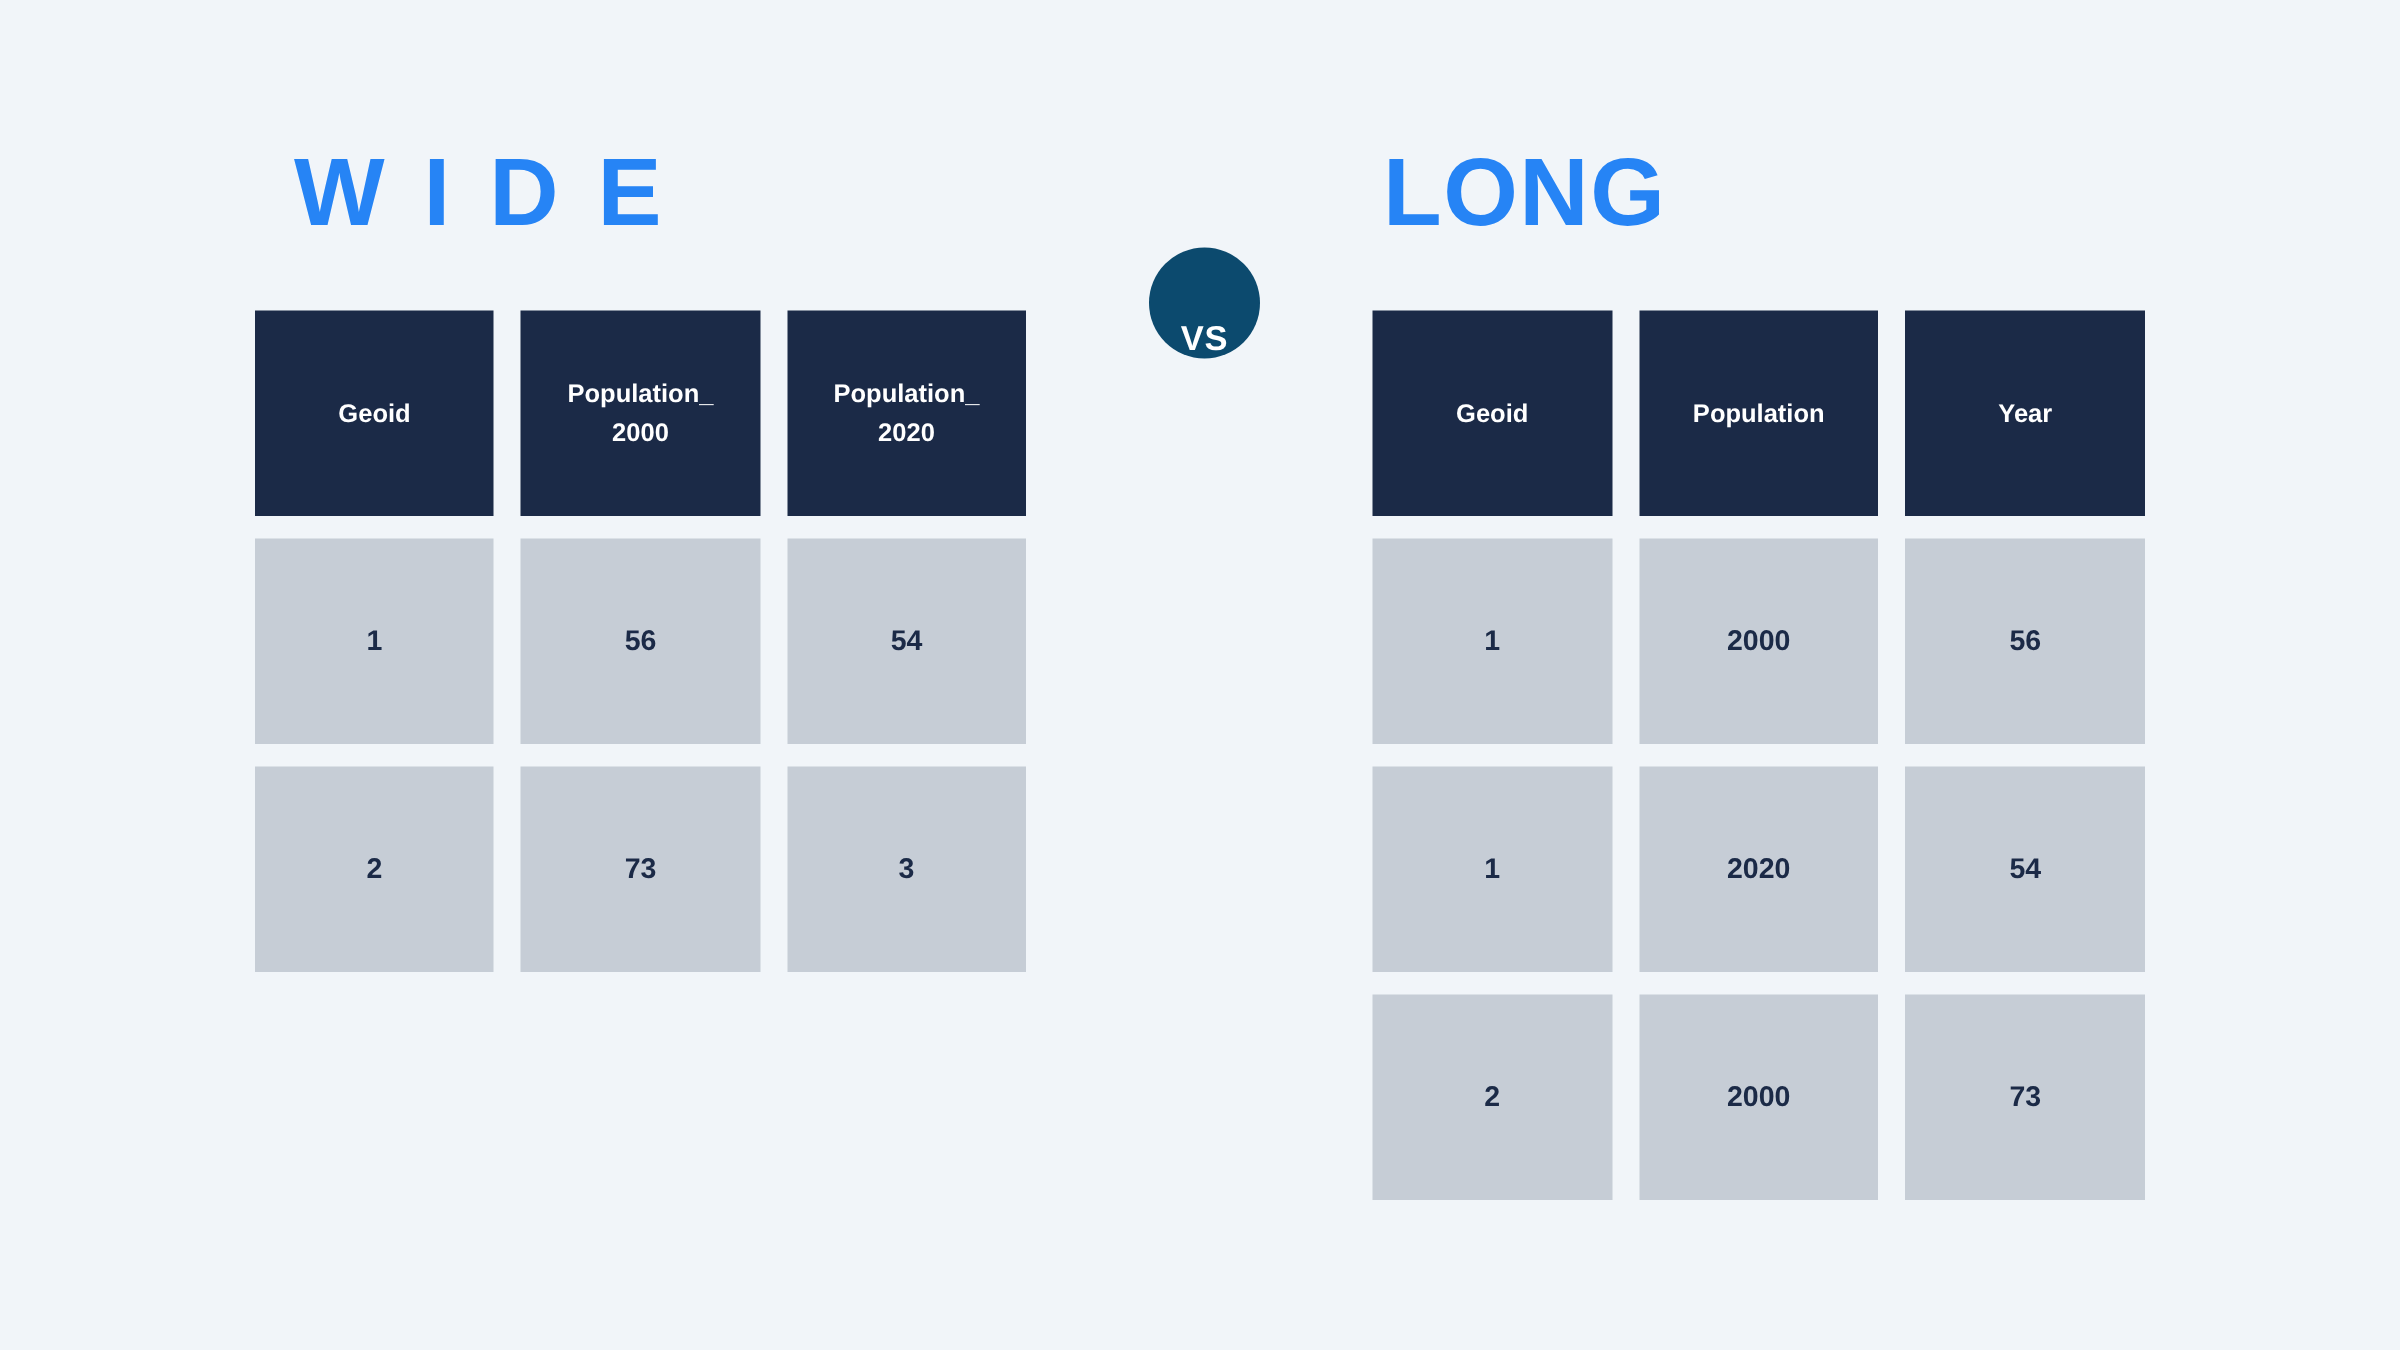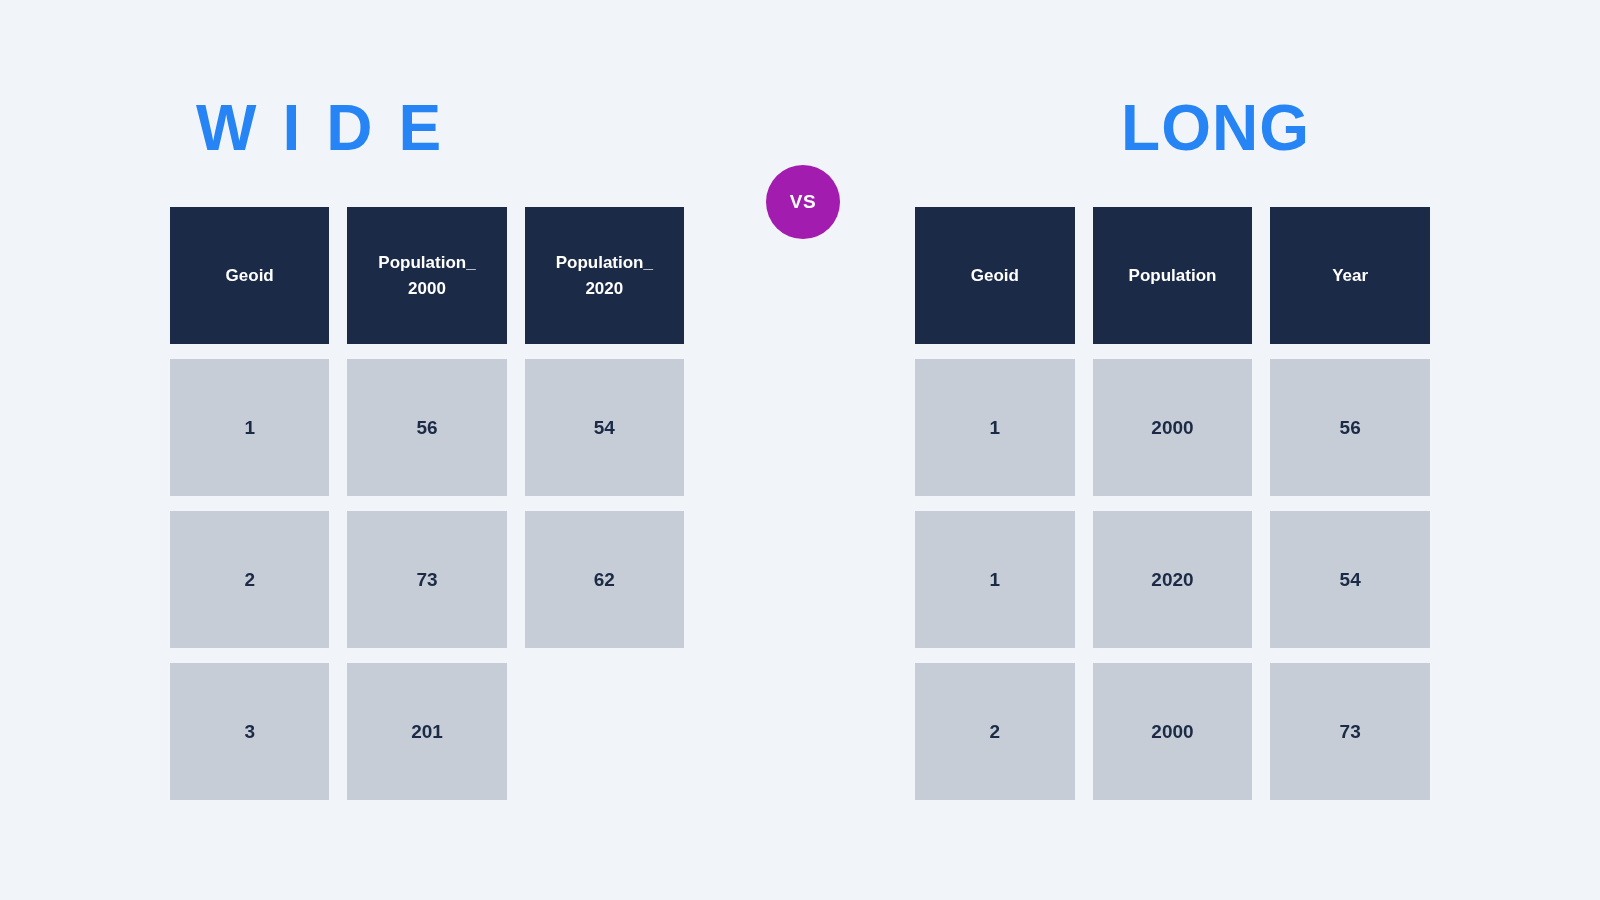--- a/index.html
+++ b/index.html
@@ -42,40 +42,39 @@
 
   .title-wide {
     left: 170px;
     width: 514px;
     text-align: left;
     letter-spacing: 26px;
     text-indent: 26px;
   }
 
   .title-long {
-    left: 958px;
+    left: 922px;
     width: 515px;
-    text-align: center;
     letter-spacing: 1px;
   }
 
   .vs-badge {
     position: absolute;
     left: 766px;
     top: 85px;
     width: 74px;
     height: 74px;
     border-radius: 50%;
-    background: #a21caf;
+    background: #0c4a6e;
     display: flex;
-    align-items: center;
+    align-items: flex-end;
     justify-content: center;
     color: #ffffff;
     font-weight: 700;
-    font-size: 19px;
+    font-size: 23px;
     letter-spacing: 0.5px;
   }
 
   
   .table {
     position: absolute;
     display: grid;
     grid-template-columns: repeat(3, 1fr);
     column-gap: 18px;
     row-gap: 15px;
@@ -143,24 +142,22 @@
         <span class="hdr-line">2020</span>
       </div>
     </div>
 
     <div class="cell cell-data">1</div>
     <div class="cell cell-data">56</div>
     <div class="cell cell-data">54</div>
 
     <div class="cell cell-data">2</div>
     <div class="cell cell-data">73</div>
-    <div class="cell cell-data">62</div>
 
     <div class="cell cell-data">3</div>
-    <div class="cell cell-data">201</div>
   </div>
 
   <div class="table table-long">
     <div class="cell cell-header">
       <div>
         <span class="hdr-line">Geoid</span>
       </div>
     </div>
     <div class="cell cell-header">
       <div>

